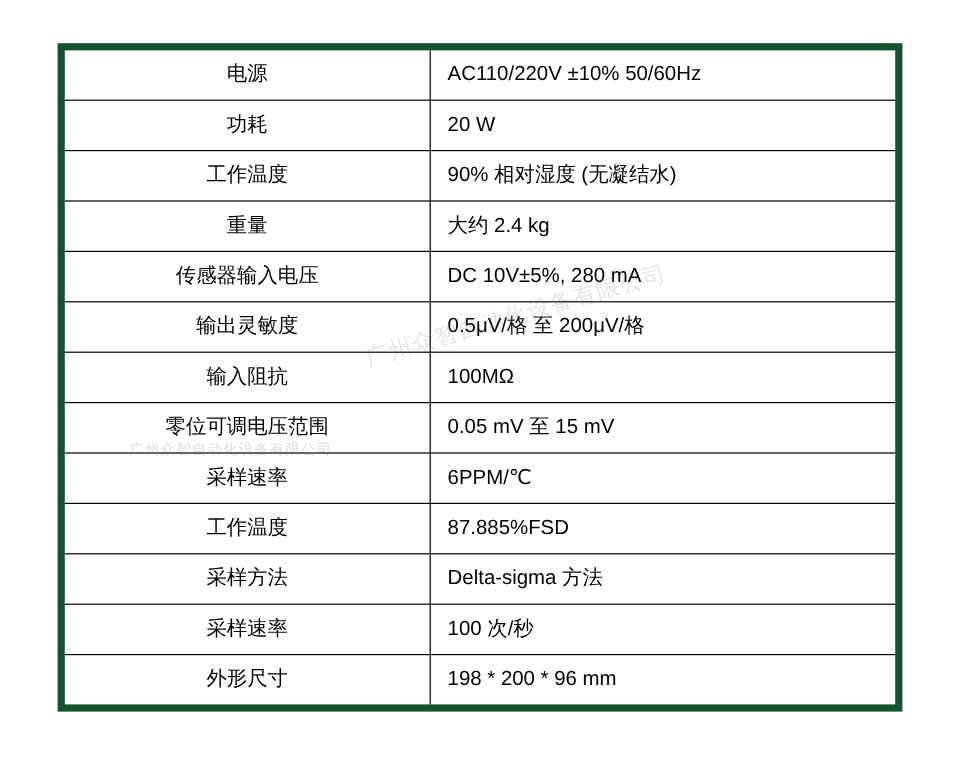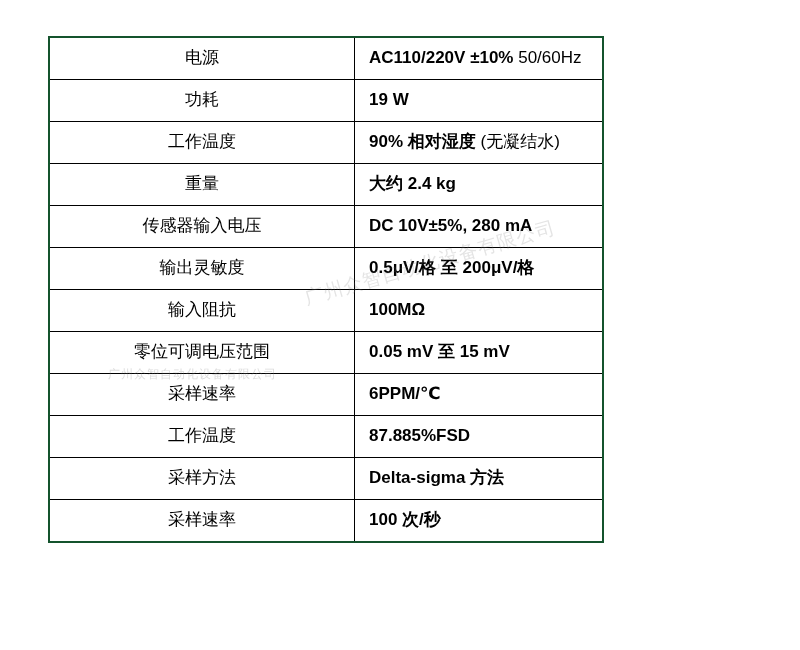--- a/index.html
+++ b/index.html
@@ -17,22 +17,22 @@
   .page {
     position: relative;
     width: 800px;
     height: 650px;
     box-sizing: border-box;
   }
   .spec-wrap {
     position: absolute;
     left: 48px;
     top: 36px;
-    width: 556px;
-    border: 2px solid #14532d;
+    width: 704px;
+    border: 6px solid #14532d;
     box-sizing: border-box;
     background: #ffffff;
   }
   table.spec {
     width: 100%;
     border-collapse: collapse;
     table-layout: fixed;
   }
   table.spec td {
     border: 1px solid #000000;
@@ -50,21 +50,21 @@
   table.spec tr td:last-child {
     text-align: left;
     font-weight: bold;
   }
   
   table.spec tr:first-child td { border-top: none; }
   table.spec tr:last-child td { border-bottom: none; }
   table.spec tr td:first-child { border-left: none; }
   table.spec tr td:last-child { border-right: none; }
 
-  .val-main { font-weight: bold; }
+  .val-main { font-weight: normal; }
   .val-sub { font-weight: normal; }
 
   
   .watermark {
     position: absolute;
     left: 300px;
     top: 250px;
     transform: rotate(-16deg);
     color: rgba(120,120,120,0.20);
     font-size: 19px;
@@ -88,21 +88,21 @@
 
   <div class="spec-wrap">
     <table class="spec">
       <tbody>
         <tr>
           <td>电源</td>
           <td><span class="val-main">AC110/220V ±10%</span><span class="val-sub">    50/60Hz</span></td>
         </tr>
         <tr>
           <td>功耗</td>
-          <td><span class="val-main">19 W</span><span class="val-sub"></span></td>
+          <td><span class="val-main">20 W</span><span class="val-sub"></span></td>
         </tr>
         <tr>
           <td>工作温度</td>
           <td><span class="val-main">90% 相对湿度</span><span class="val-sub"> (无凝结水)</span></td>
         </tr>
         <tr>
           <td>重量</td>
           <td><span class="val-main">大约 2.4 kg</span><span class="val-sub"></span></td>
         </tr>
         <tr>
@@ -130,20 +130,24 @@
           <td><span class="val-main">87.885%FSD</span><span class="val-sub"></span></td>
         </tr>
         <tr>
           <td>采样方法</td>
           <td><span class="val-main">Delta-sigma 方法</span><span class="val-sub"></span></td>
         </tr>
         <tr>
           <td>采样速率</td>
           <td><span class="val-main">100 次/秒</span><span class="val-sub"></span></td>
         </tr>
+        <tr>
+          <td>外形尺寸</td>
+          <td><span class="val-main">198 * 200 * 96</span><span class="val-sub"> mm</span></td>
+        </tr>
       </tbody>
     </table>
   </div>
 
   <div class="watermark w1">广州众智自动化设备有限公司</div>
   <div class="watermark w2">广州众智自动化设备有限公司</div>
 
 </div>
 
 </body></html>

